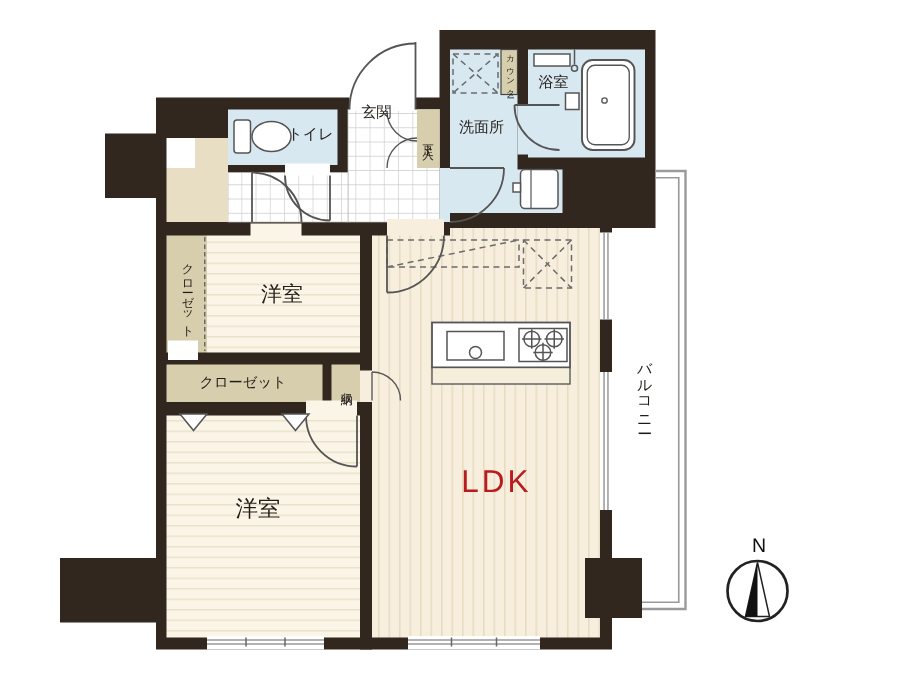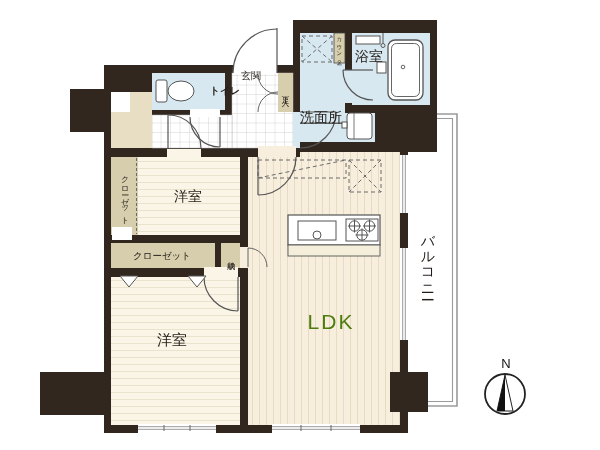--- a/index.html
+++ b/index.html
@@ -13,24 +13,24 @@
     color:#221c18;white-space:nowrap;line-height:1.05;user-select:none;
   }
   .lbl.vert{
     writing-mode:vertical-rl;text-orientation:upright;letter-spacing:1px;
   }
   .fs5 {font-size:5.5px;}
   .fs75{font-size:7.5px;}
   .fs8 {font-size:8px;}
   .fs95{font-size:9.5px;}
   .fs10{font-size:10px;}
-  .fs105{font-size:14px;}
+  .fs105{font-size:10px;}
   .fs14{font-size:14px;font-weight:500;}
   .fs15{font-size:15px;font-weight:500;}
-  .ldk-lbl{font-size:21px;letter-spacing:2px;color:#4d7c0f;}
+  .ldk-lbl{font-size:21px;letter-spacing:2px;color:#b91c1c;}
   .north-lbl{font-size:13px;color:#111;}
 </style>
 </head>
 <body>
 
 <div id="stage">
 
 <svg id="plan-svg" width="600" height="450" viewBox="0 0 600 450">
   <defs>
     <pattern id="hstripes" width="6" height="7" patternUnits="userSpaceOnUse">
@@ -222,24 +222,24 @@
     <path d="M188,276 L206,276 L197,287 Z"></path>
   </g>
 
   <g>
     <circle cx="505" cy="394" r="20" fill="#ffffff" stroke="#222" stroke-width="1.8"></circle>
     <path d="M505,375 L513,411 L497,411 Z" fill="none" stroke="#222" stroke-width="1"></path>
     <path d="M505,375 L505,411 L497,411 Z" fill="#111"></path>
   </g>
 </svg>
 
-  <div class="lbl fs10" style="left:225px;top:91px;font-weight:bold;">トイレ</div>
+  <div class="lbl fs10" style="left:207px;top:91px;">トイレ</div>
   <div class="lbl fs10" style="left:251px;top:76px;">玄関</div>
   <div class="lbl vert fs75" style="left:285px;top:92px;">下足入</div>
-  <div class="lbl fs105" style="left:321px;top:117px;text-decoration:underline;">洗面所</div>
+  <div class="lbl fs105" style="left:321px;top:86px;">洗面所</div>
   <div class="lbl fs105" style="left:369px;top:56px;">浴室</div>
   <div class="lbl vert fs5" style="left:339px;top:48px;">カウンター</div>
   <div class="lbl vert fs8" style="left:124px;top:196px;">クローゼット</div>
   <div class="lbl fs14" style="left:188px;top:196px;">洋室</div>
   <div class="lbl fs95" style="left:162px;top:256px;">クローゼット</div>
   <div class="lbl vert fs8" style="left:230px;top:256px;">収納</div>
   <div class="lbl fs15" style="left:172px;top:340px;">洋室</div>
   <div class="lbl ldk-lbl" style="left:331px;top:322px;">LDK</div>
   <div class="lbl vert fs105" style="left:428px;top:259px;">バルコニー</div>
   <div class="lbl north-lbl" style="left:506px;top:364px;">N</div>

